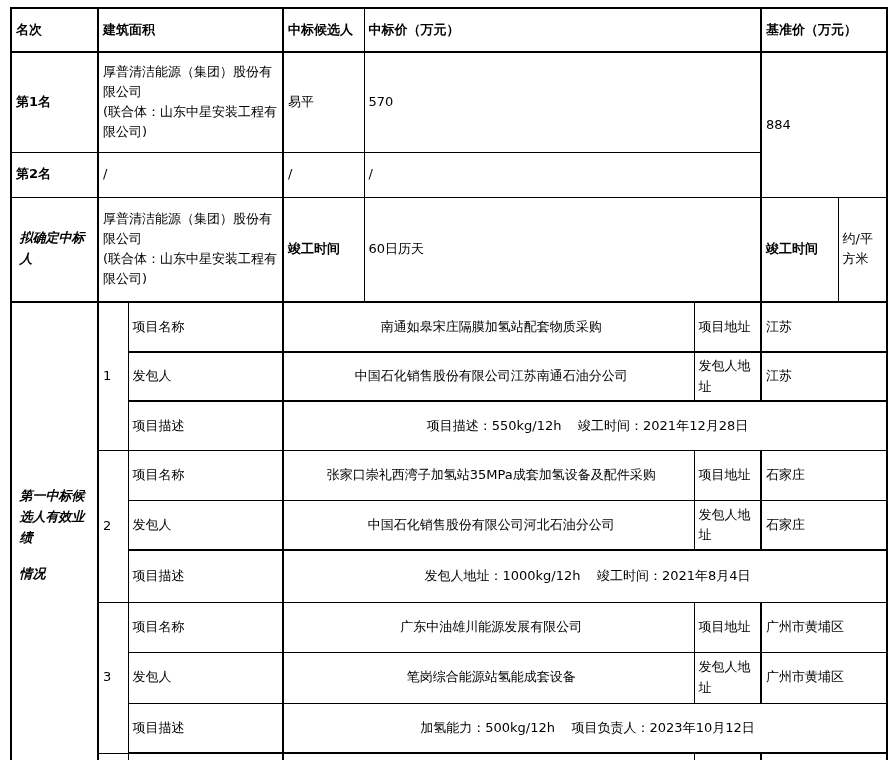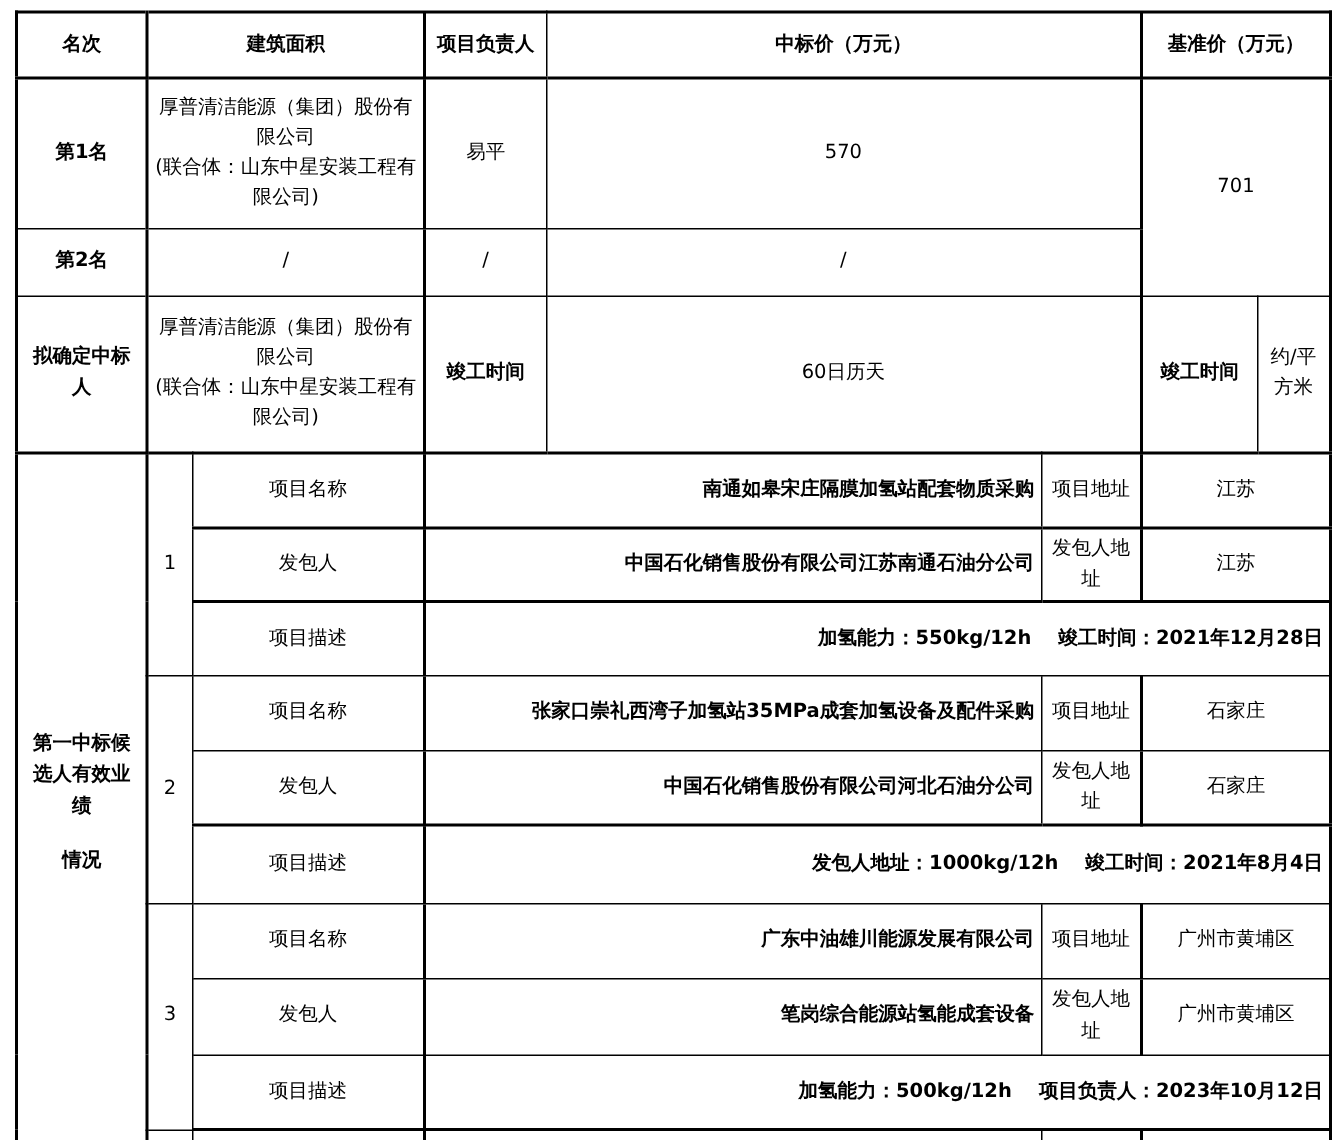--- a/index.html
+++ b/index.html
@@ -21,37 +21,37 @@
     top: 7px;
     width: 876px;
     border-collapse: collapse;
     table-layout: fixed;
     border: 2px solid #000;
     font-size: 13px;
     color: #000;
   }
   td {
     border: 1px solid #000;
-    text-align: center;
     vertical-align: middle;
     padding: 2px 4px;
     overflow: hidden;
     line-height: 1.55;
   }
   .bold { font-weight: bold; }
-  .left { text-align: right; padding-left: 9px; font-weight: bold; }
+  .left { text-align: center; padding-left: 9px; }
   .pre  { white-space: pre-wrap; }
   .bR2  { border-right-width: 2px; }
   .bB2  { border-bottom-width: 2px; }
   .narrow-wrap {
     display: block;
     width: 70px;
     margin: 1px auto;
     word-break: break-all;
     line-height: 1.6;
+    font-style: italic;
   }
   .gap-top { margin-top: 16px; }
 </style>
 </head>
 <body>
 
 <div class="page">
   <table class="bid-table">
     <colgroup>
       <col style="width:87px">
@@ -61,34 +61,34 @@
       <col style="width:330px">
         <col style="width:67px">
         <col style="width:77px">
         <col style="width:49px">
     </colgroup>
 
     <tbody>
         <tr style="height:44px">
       <td class="bold bR2 bB2">名次</td>
       <td colspan="2" class="bold bR2 bB2">建筑面积</td>
-      <td class="bold bB2">项目负责人</td>
+      <td class="bold bB2">中标候选人</td>
       <td colspan="2" class="bold bR2 bB2">中标价（万元）</td>
       <td colspan="2" class="bold bB2">基准价（万元）</td>
     </tr>
 
     <tr style="height:100px">
       <td class="bold bR2">第1名</td>
       <td colspan="2" class="pre bR2">厚普清洁能源（集团）股份有
 限公司
 (联合体：山东中星安装工程有
 限公司)</td>
       <td>易平</td>
       <td colspan="2" class="bR2">570</td>
-      <td colspan="2" rowspan="2">701</td>
+      <td colspan="2" rowspan="2">884</td>
     </tr>
 
     <tr style="height:45px">
       <td class="bold bR2">第2名</td>
       <td colspan="2" class="bR2">/</td>
       <td>/</td>
       <td colspan="2" class="bR2">/</td>
     </tr>
 
     <tr style="height:105px">
@@ -117,21 +117,21 @@
       <td colspan="2" class="bB2">江苏</td>
     </tr>
     <tr style="height:49px">
       <td class="bR2 bB2">发包人</td>
       <td colspan="2" class="left bB2">中国石化销售股份有限公司江苏南通石油分公司</td>
       <td class="bR2 bB2">发包人地址</td>
       <td colspan="2" class="bB2">江苏</td>
     </tr>
     <tr style="height:49px">
       <td class="bR2">项目描述</td>
-      <td colspan="5" class="left pre">加氢能力：550kg/12h    竣工时间：2021年12月28日</td>
+      <td colspan="5" class="left pre">项目描述：550kg/12h    竣工时间：2021年12月28日</td>
     </tr>
 
     <tr style="height:50px">
       <td rowspan="3">2</td>
       <td class="bR2">项目名称</td>
       <td colspan="2" class="left">张家口崇礼西湾子加氢站35MPa成套加氢设备及配件采购</td>
       <td class="bR2">项目地址</td>
       <td colspan="2">石家庄</td>
     </tr>
     <tr style="height:50px">

